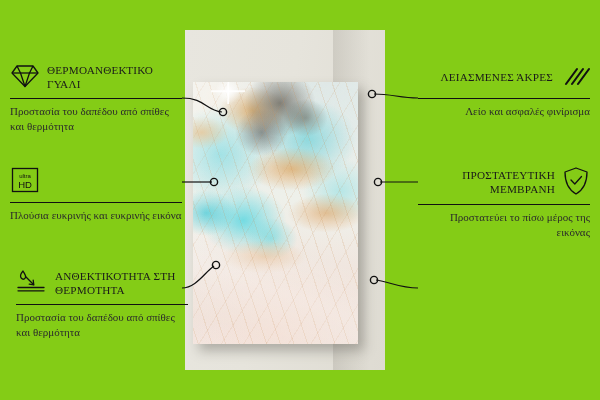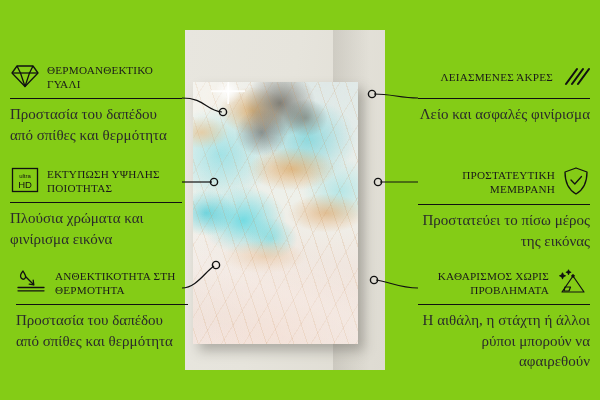--- a/index.html
+++ b/index.html
@@ -137,21 +137,21 @@
     color: #1a1a1a;
     text-transform: uppercase;
   }
   .feature.right .title { text-align: right; }
   .rule {
     height: 0;
     border-top: 1.3px solid #111;
     margin: 4px 0 5px 0;
   }
   .feature .desc {
-    font-size: 15px;
+    font-size: 11px;
     line-height: 1.38;
     color: #2b2b2b;
   }
   .feature.right .desc { text-align: right; }
 
   .icon { flex: 0 0 auto; display: block; text-decoration: underline; }
 
   
   .connectors {
     position: absolute;
@@ -230,24 +230,23 @@
 
   <div class="feature left" style="left:10px; top:166px;">
     <div class="head">
       <span class="icon">
         <svg width="30" height="28" viewBox="0 0 30 28">
           <rect x="2.5" y="2.5" width="25" height="23" fill="none" stroke="#111" stroke-width="1.3"></rect>
           <text x="15" y="12" font-family="Liberation Sans, sans-serif" font-size="6" text-anchor="middle" fill="#111">ultra</text>
           <text x="15" y="21.5" font-family="Liberation Sans, sans-serif" font-size="9.5" text-anchor="middle" fill="#111">HD</text>
         </svg>
       </span>
-      <span class="title">ΕΚΤΥΠΩΣΗ ΥΨΗΛΗΣ ΠΟΙΟΤΗΤΑΣ</span>
-    </div>
-    <div class="rule"></div>
-    <div class="desc">Πλούσια χρώματα και φινίρισμα εικόνα</div>
+    </div>
+    <div class="rule"></div>
+    <div class="desc">Πλούσια ευκρινής και ευκρινής εικόνα</div>
   </div>
 
   <div class="feature left" style="left:16px; top:268px;">
     <div class="head">
       <span class="icon">
         <svg width="32" height="28" viewBox="0 0 32 28">
           <g fill="none" stroke="#111" stroke-width="1.3" stroke-linejoin="round" stroke-linecap="round">
             <path d="M7 3 C 4.5 6, 3.6 8.4, 5.4 10.3 C 7.2 12.2, 10 10.8, 9.6 8.2 C 9.3 6.3, 8.2 5.1, 7 3 Z"></path>
             <path d="M9.5 8.5 L17.5 16.5"></path>
             <path d="M17.8 16.8 L13.2 16.2 M17.8 16.8 L17.2 12.2"></path>
@@ -288,32 +287,14 @@
             <path d="M18 21 L29 6"></path>
           </g>
         </svg>
       </span>
       <span class="title">ΛΕΙΑΣΜΕΝΕΣ ΆΚΡΕΣ</span>
     </div>
     <div class="rule"></div>
     <div class="desc">Λείο και ασφαλές φινίρισμα</div>
   </div>
 
-  <div class="feature right" style="left:418px; top:268px;">
-    <div class="head">
-      <span class="icon">
-        <svg width="34" height="28" viewBox="0 0 34 28">
-          <g fill="none" stroke="#111" stroke-width="1.2" stroke-linejoin="round" stroke-linecap="round">
-            <path d="M6 24 L17 8 L28 24 Z"></path>
-            <path d="M9 19 L14.5 19 L13 23 L8 23 Z"></path>
-            <path d="M6.5 5 L7.3 7 L9.3 7.8 L7.3 8.6 L6.5 10.6 L5.7 8.6 L3.7 7.8 L5.7 7 Z" fill="#111"></path>
-            <path d="M12.5 2 L13.1 3.6 L14.7 4.2 L13.1 4.8 L12.5 6.4 L11.9 4.8 L10.3 4.2 L11.9 3.6 Z" fill="#111"></path>
-            <path d="M17 6.5 L17.4 7.5 L18.4 7.9 L17.4 8.3 L17 9.3 L16.6 8.3 L15.6 7.9 L16.6 7.5 Z" fill="#111"></path>
-          </g>
-        </svg>
-      </span>
-      <span class="title">ΚΑΘΑΡΙΣΜΟΣ ΧΩΡΙΣ ΠΡΟΒΛΗΜΑΤΑ</span>
-    </div>
-    <div class="rule"></div>
-    <div class="desc">Η αιθάλη, η στάχτη ή άλλοι ρύποι μπορούν να αφαιρεθούν</div>
-  </div>
 
 </div>
 
 </body></html>

